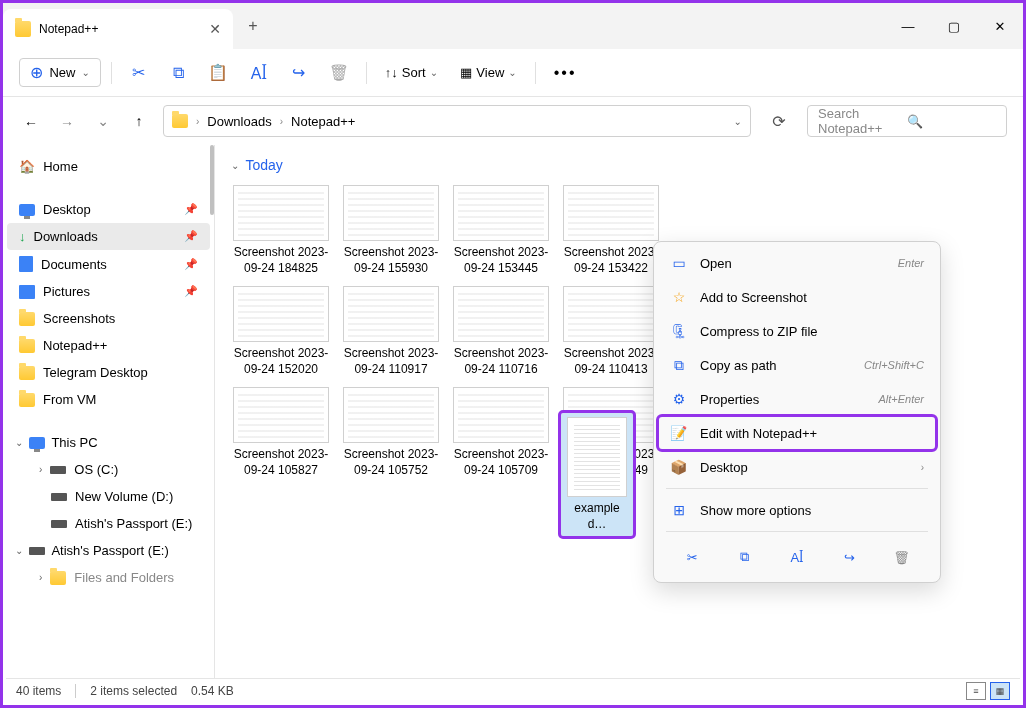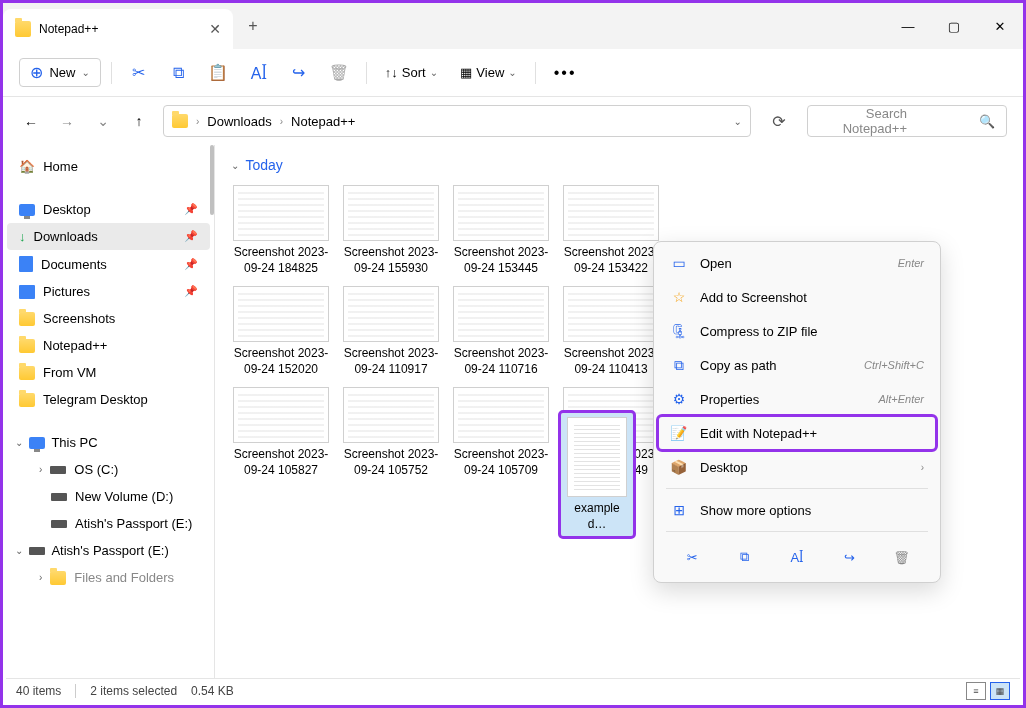--- a/index.html
+++ b/index.html
@@ -26,21 +26,21 @@
 
 
 .navrow { height: 48px; display: flex; align-items: center; padding: 0 16px; gap: 12px; background: #fff; }
 .nav-arrow { width: 24px; text-align: center; color: #888; cursor: pointer; font-size: 14px; }
 .nav-arrow.active { color: #000; }
 .breadcrumb { flex: 1; display: flex; align-items: center; border: 1px solid #d0d0d0; border-radius: 4px; height: 32px; padding: 0 8px; gap: 8px; font-size: 13px; }
 .bc-sep { color: #888; font-size: 10px; }
 .bc-end { margin-left: auto; display: flex; align-items: center; gap: 12px; color: #888; }
 .refresh { width: 32px; text-align: center; color: #555; cursor: pointer; }
 .search { width: 200px; border: 1px solid #d0d0d0; border-radius: 4px; height: 32px; display: flex; align-items: center; padding: 0 10px; font-size: 13px; color: #888; }
-.search span { flex: 1; text-align: right; }
+.search span { flex: 1; }
 
 
 .main { display: flex; height: 548px; }
 .sidebar { width: 212px; border-right: 1px solid #e5e5e5; padding: 8px 4px; overflow: hidden; position: relative; }
 .sidebar::after { content: ""; position: absolute; right: 0; top: 0; width: 4px; height: 70px; background: #c0c0c0; border-radius: 2px; }
 .side-item { display: flex; align-items: center; gap: 8px; padding: 6px 12px; font-size: 13px; border-radius: 4px; cursor: pointer; position: relative; }
 .side-item.selected { background: #eaeaea; }
 .side-item .pin { margin-left: auto; color: #888; font-size: 11px; }
 .side-item.indent1 { padding-left: 32px; }
 .side-item.indent2 { padding-left: 44px; text-align: center; }
@@ -186,25 +186,25 @@
     <div class="side-item">
       <span class="folder-ico"></span>
       <span>Screenshots</span>
     </div>
     <div class="side-item">
       <span class="folder-ico"></span>
       <span>Notepad++</span>
     </div>
     <div class="side-item">
       <span class="folder-ico"></span>
+      <span>Telegram Desktop</span>
+    </div>
+    <div class="side-item">
+      <span class="folder-ico"></span>
       <span>From VM</span>
-    </div>
-    <div class="side-item">
-      <span class="folder-ico"></span>
-      <span>Telegram Desktop</span>
     </div>
     <div class="side-spacer"></div>
     <div class="side-group">
       <span class="chev">⌄</span>
       <span class="monitor-ico"></span>
       <span>This PC</span>
     </div>
     <div class="side-item indent1">
       <span class="chev">›</span>
       <span class="drive-ico"></span>

